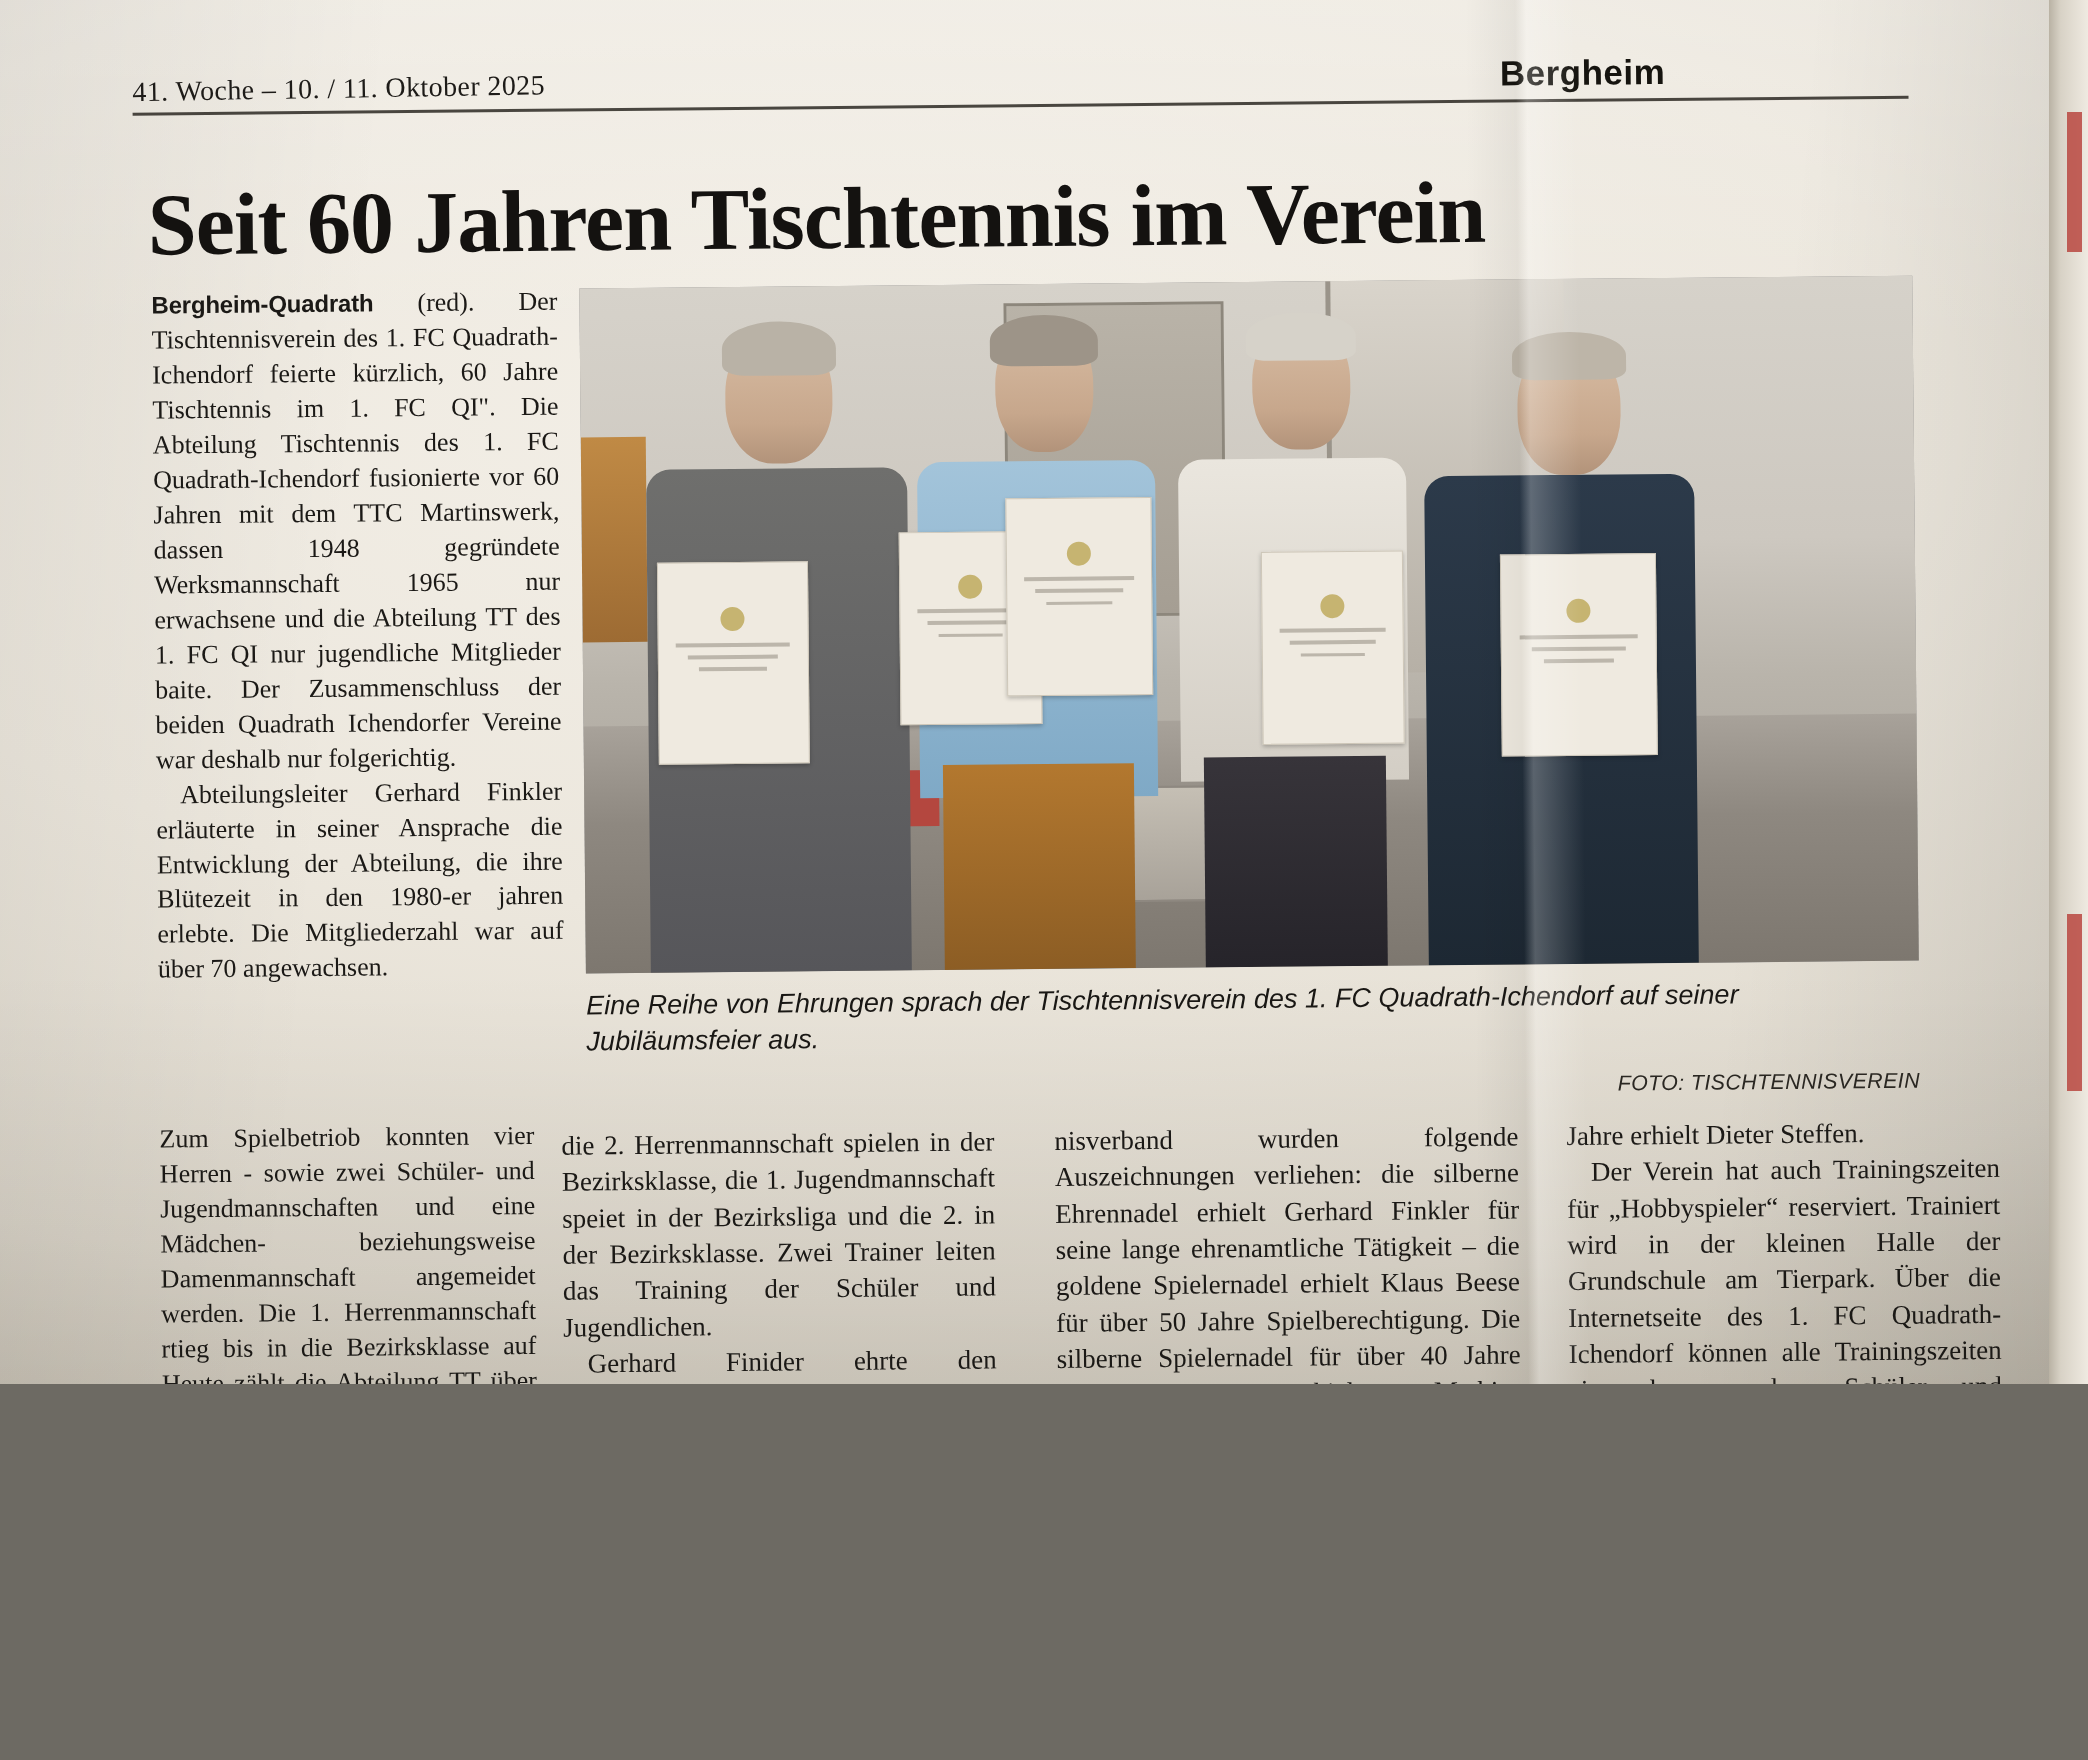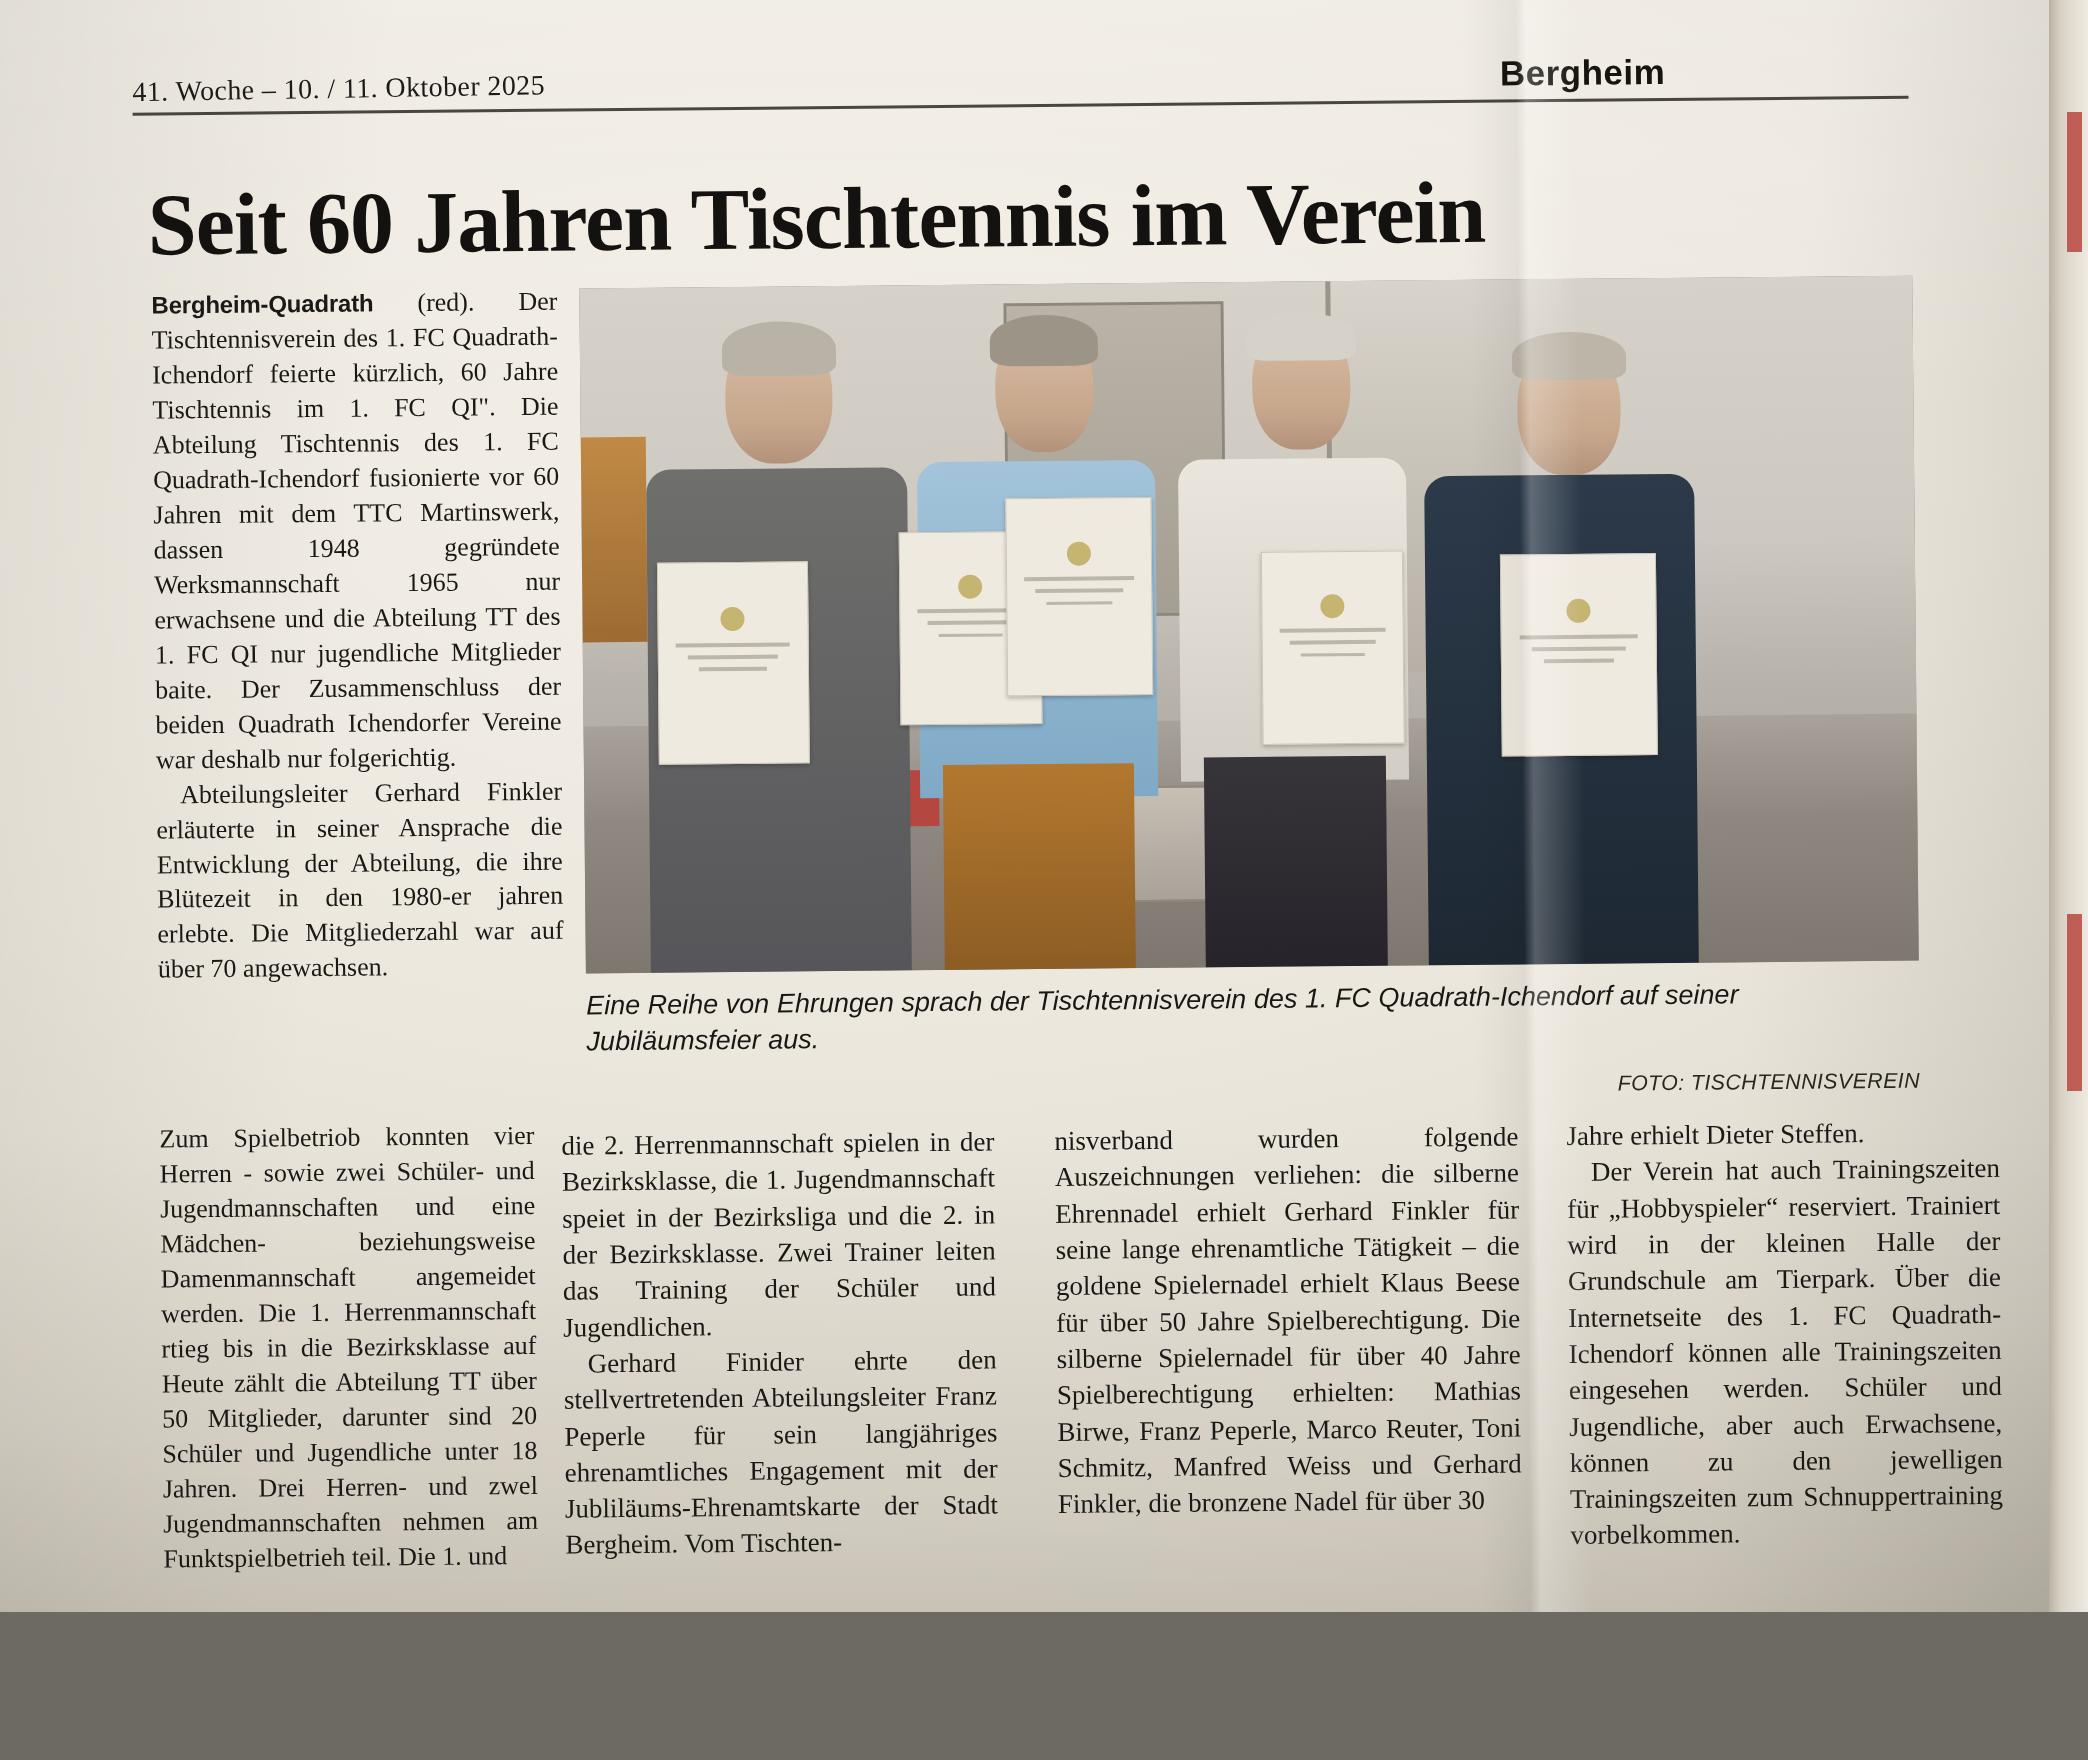--- a/index.html
+++ b/index.html
@@ -3,21 +3,21 @@
 <meta charset="utf-8">
 <style>
   html, body {
     margin: 0;
     padding: 0;
     background: #6d6a63;
   }
   .page {
     position: relative;
     width: 2088px;
-    height: 1612px;
+    height: 1384px;
     overflow: hidden;
     background: #a3a3a3;
     font-family: "Liberation Serif", serif;
   }
   
   .paper {
     position: absolute;
     left: 0; top: 0; right: 0; bottom: 0;
     background:
       radial-gradient(120% 80% at 40% 30%, #f3efe7 0%, #ece7dd 45%, #dfd9cd 80%, #cfc8ba 100%);

